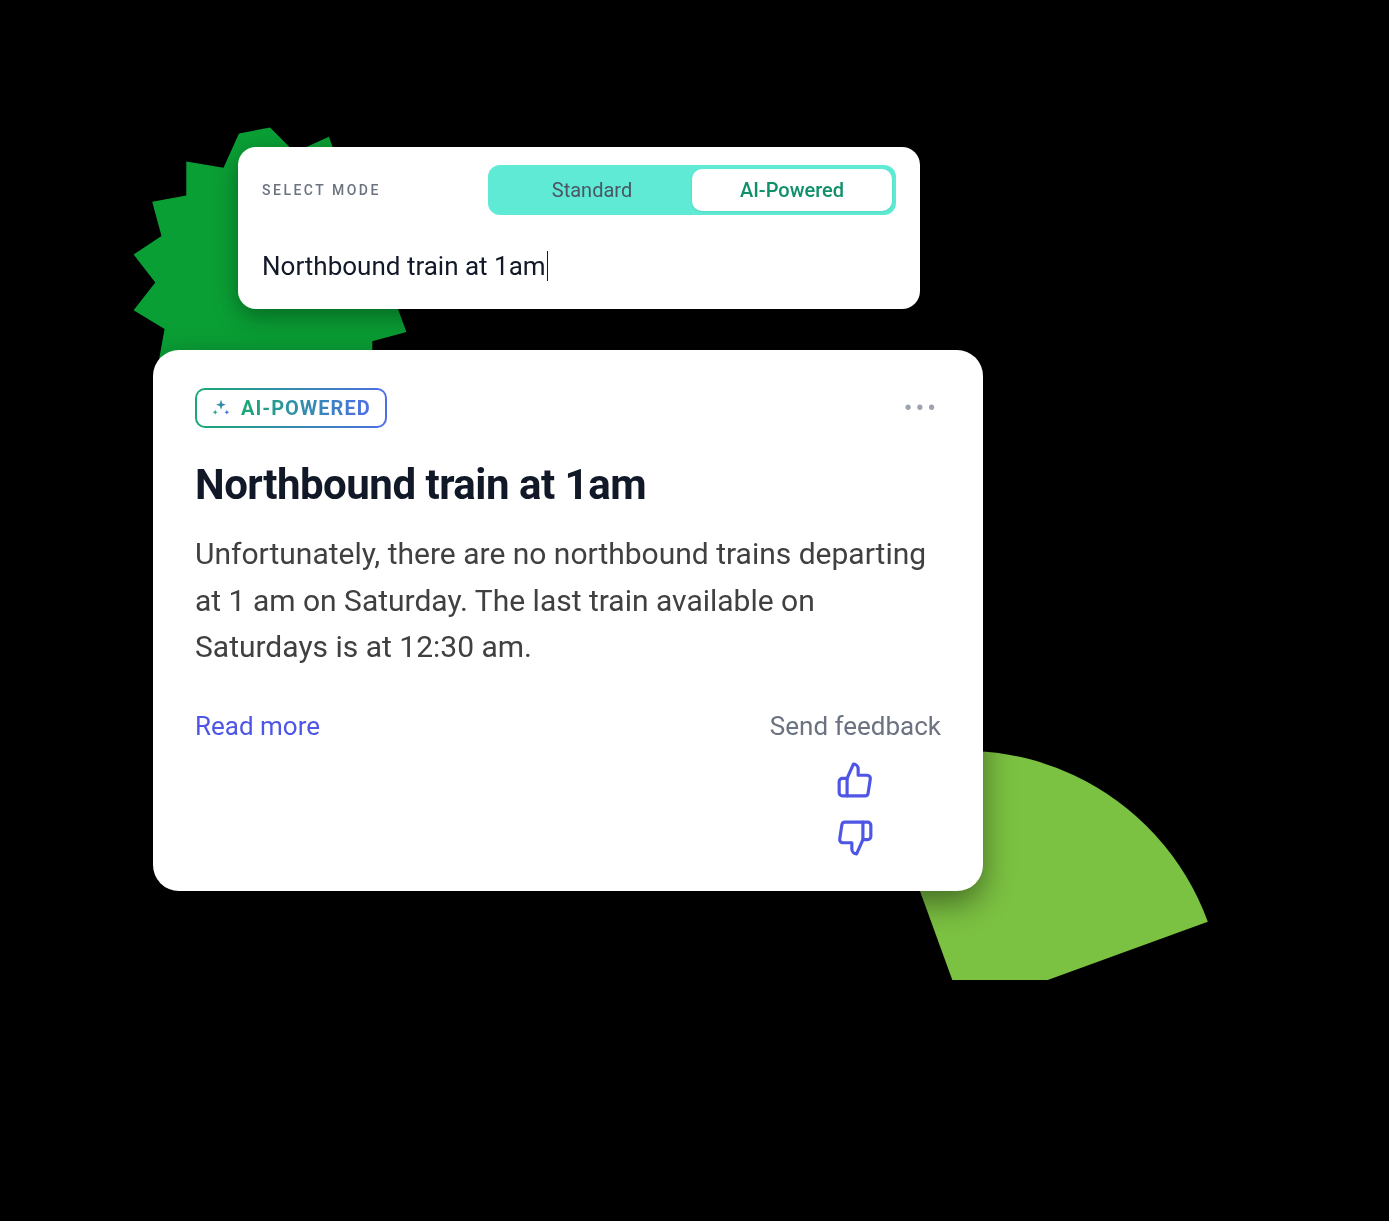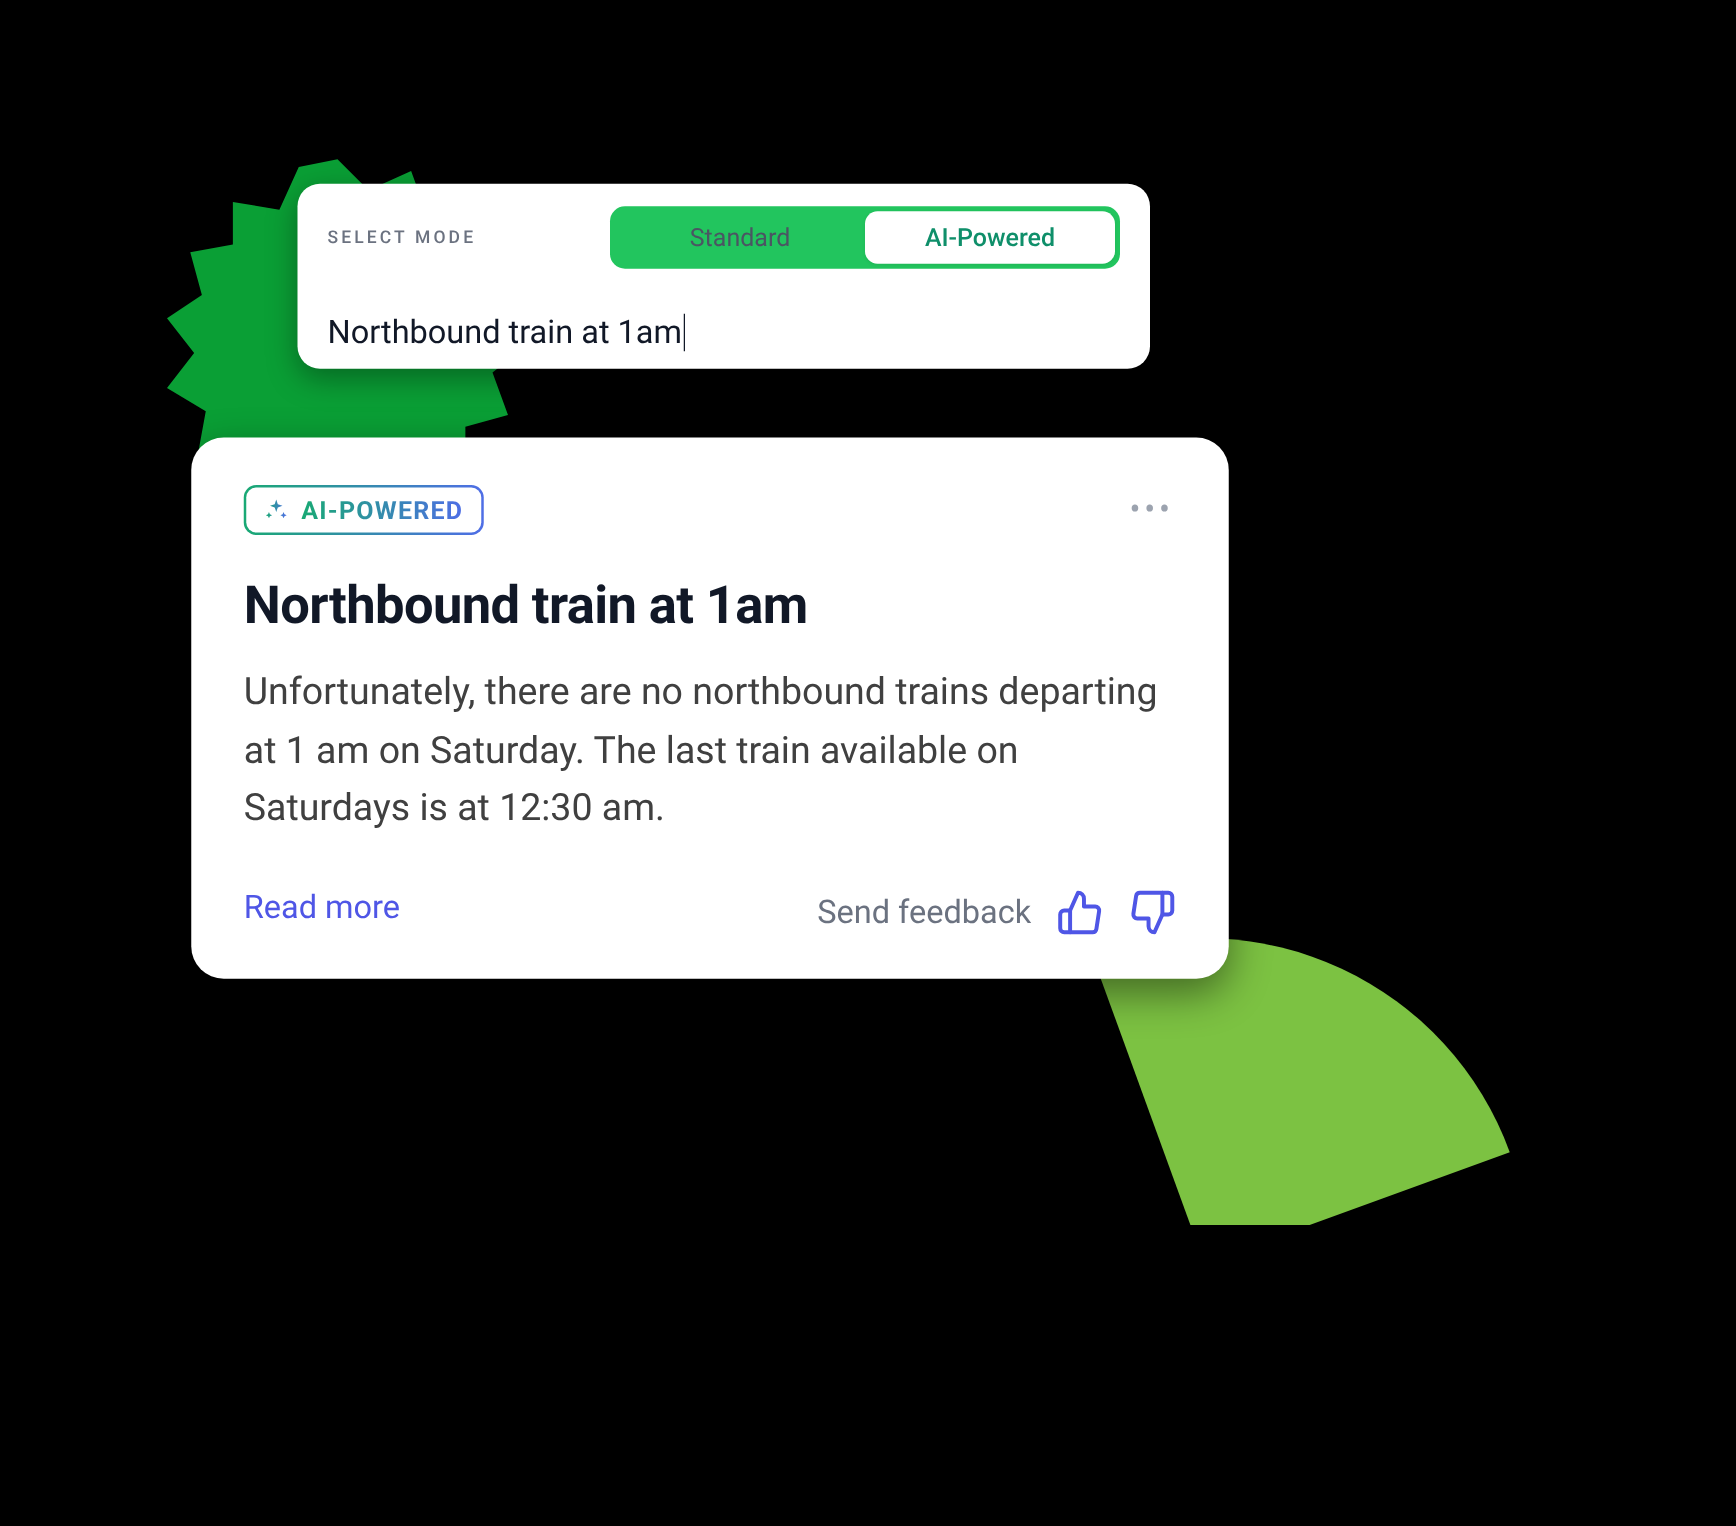--- a/index.html
+++ b/index.html
@@ -31,38 +31,38 @@
 
   
   .search-card {
     position: absolute;
     left: 238px;
     top: 147px;
     width: 682px;
     background: #fff;
     border-radius: 18px;
     box-shadow: 0 8px 24px rgba(0,0,0,0.35);
-    padding: 18px 24px 14px 24px;
+    padding: 18px 24px 28px 24px;
     z-index: 2;
   }
   .mode-row {
     display: flex;
     align-items: center;
     justify-content: space-between;
     gap: 20px;
   }
   .mode-label {
     font-size: 14px;
     letter-spacing: 2.5px;
     color: #6b7280;
     font-weight: 500;
   }
   .mode-toggle {
     display: flex;
-    background: #22c55e;
+    background: #5eead4;
     border-radius: 12px;
     padding: 4px;
     width: 408px;
   }
   .mode-opt {
     flex: 1;
     text-align: center;
     padding: 9px 0;
     font-size: 20px;
     color: #4b5563;
@@ -165,20 +165,21 @@
   }
   .read-more {
     color: #4f56e6;
     font-size: 26px;
     cursor: pointer;
   }
   .feedback-group {
     display: flex;
     align-items: center;
     gap: 20px;
+    flex-direction: column;
   }
   .feedback-label {
     color: #6b7280;
     font-size: 26px;
   }
   .thumb-btn {
     width: 38px;
     height: 38px;
     cursor: pointer;
     color: #4f56e6;

